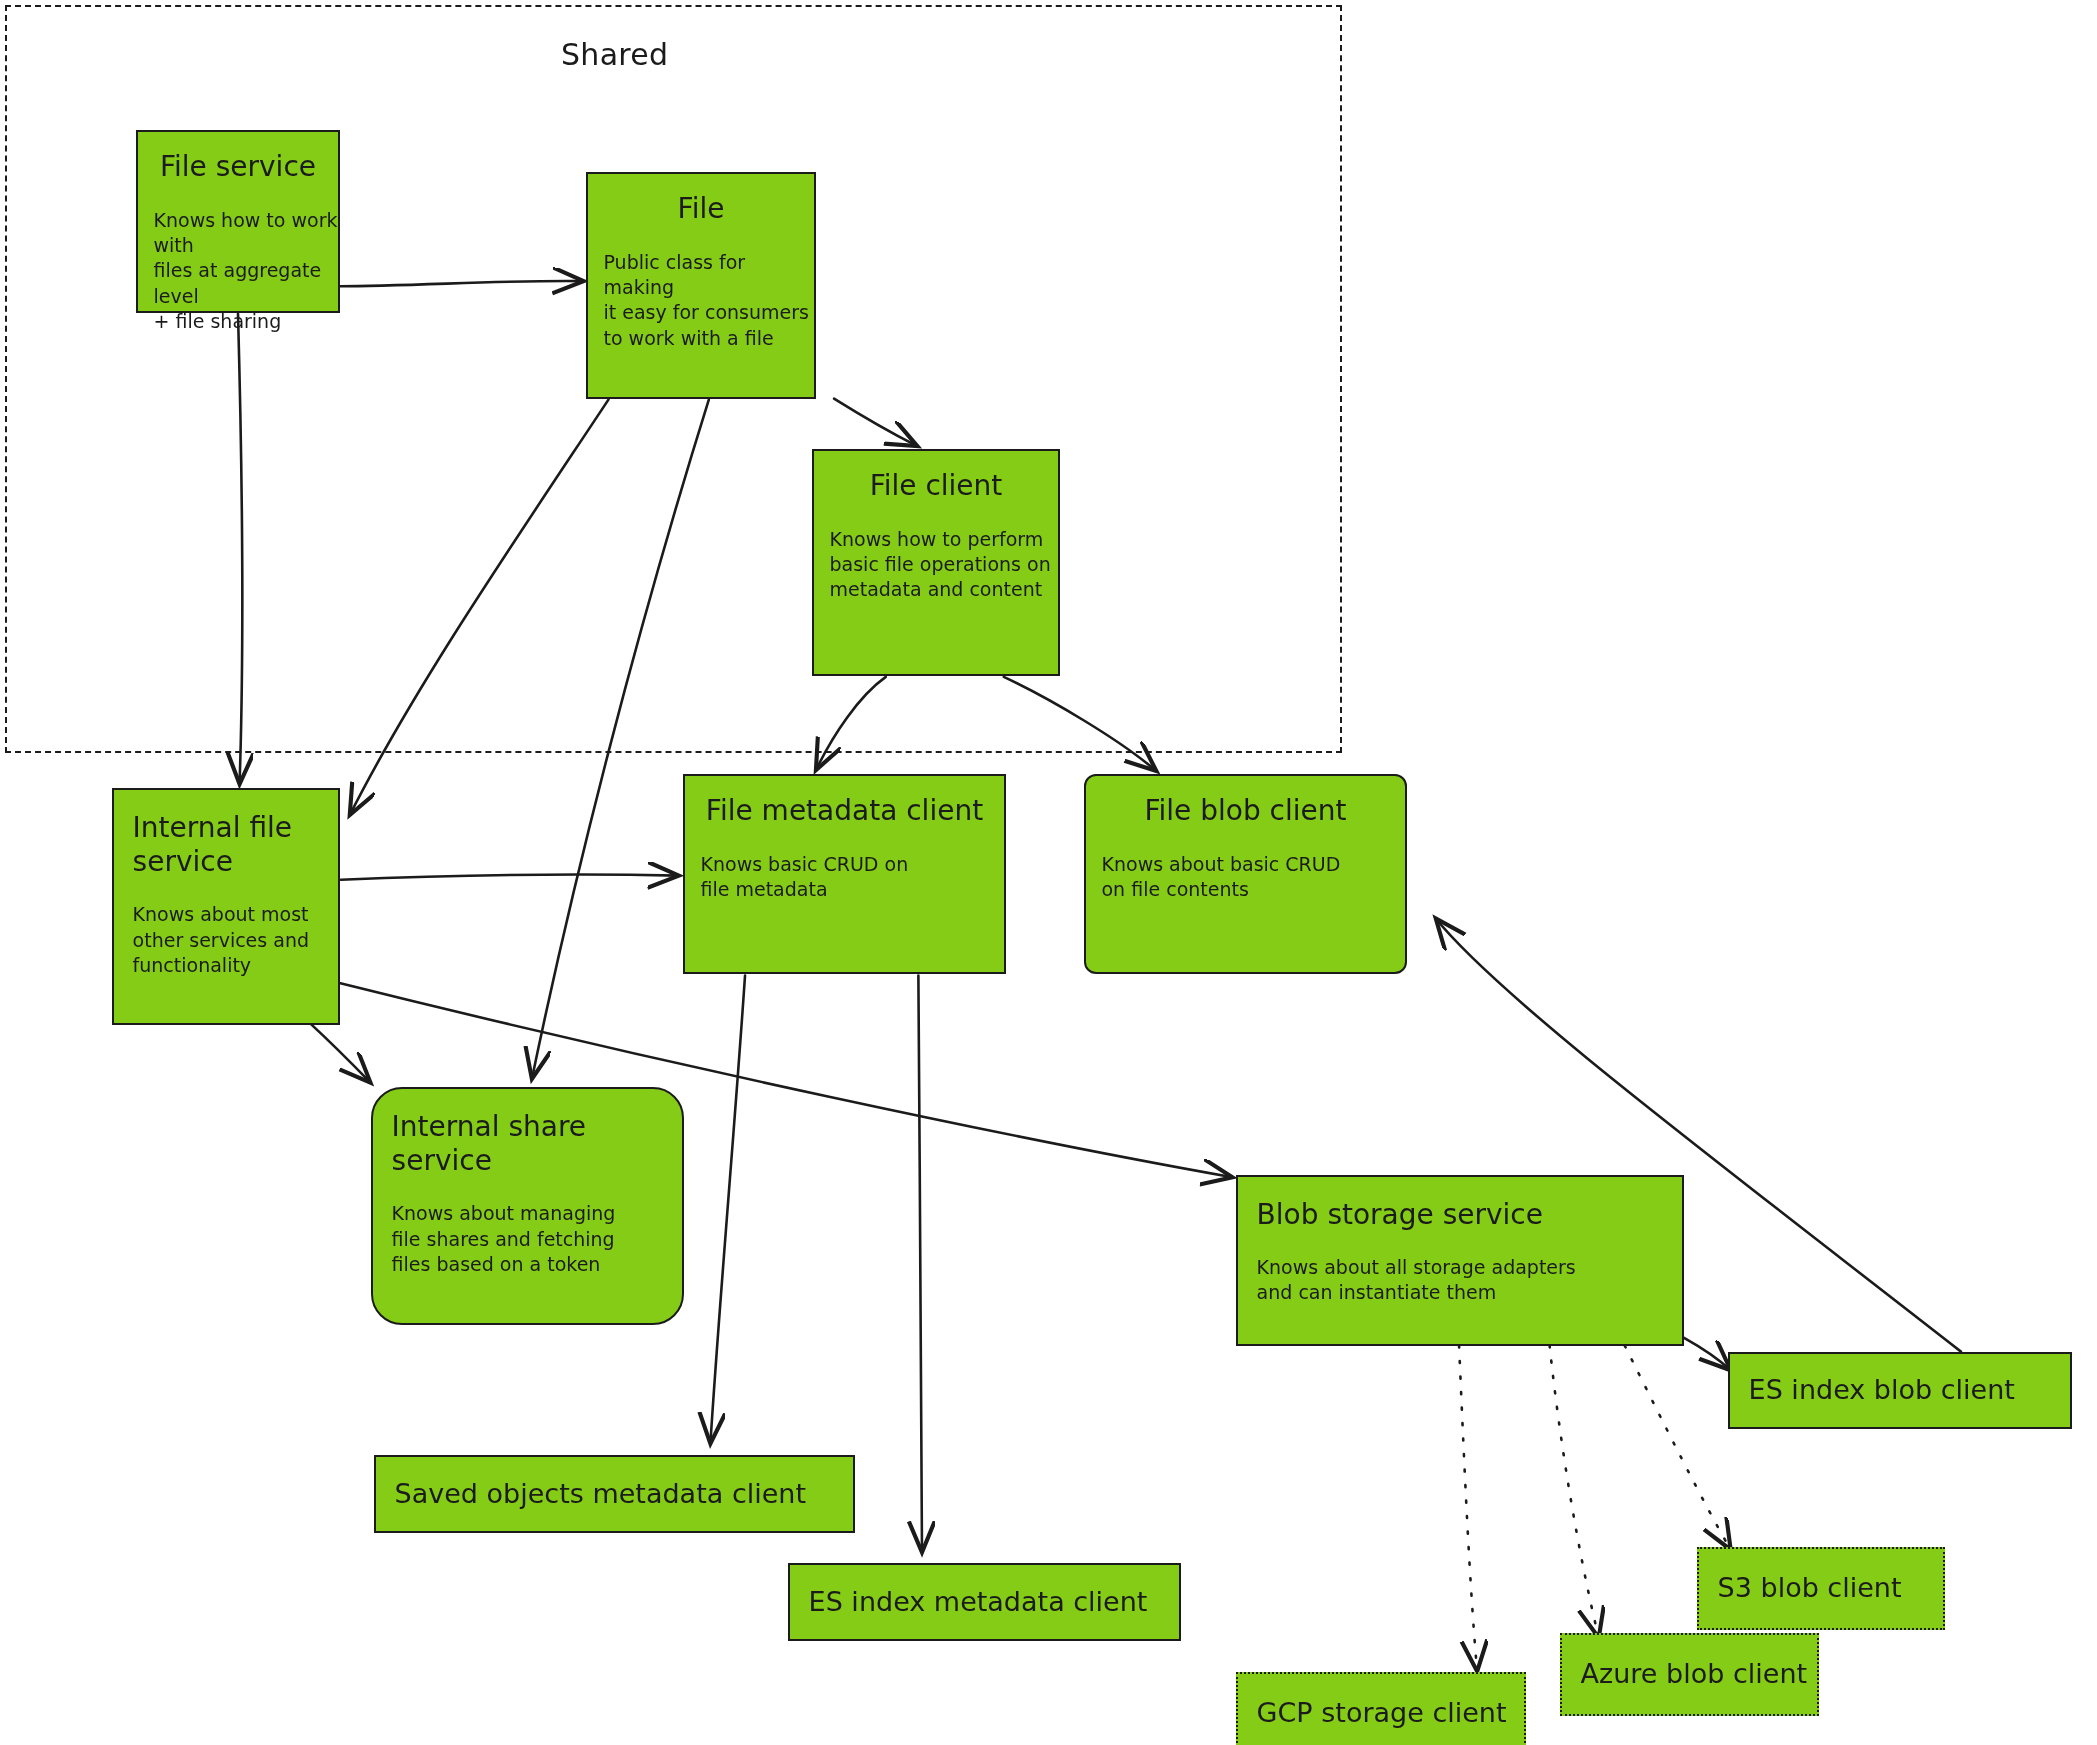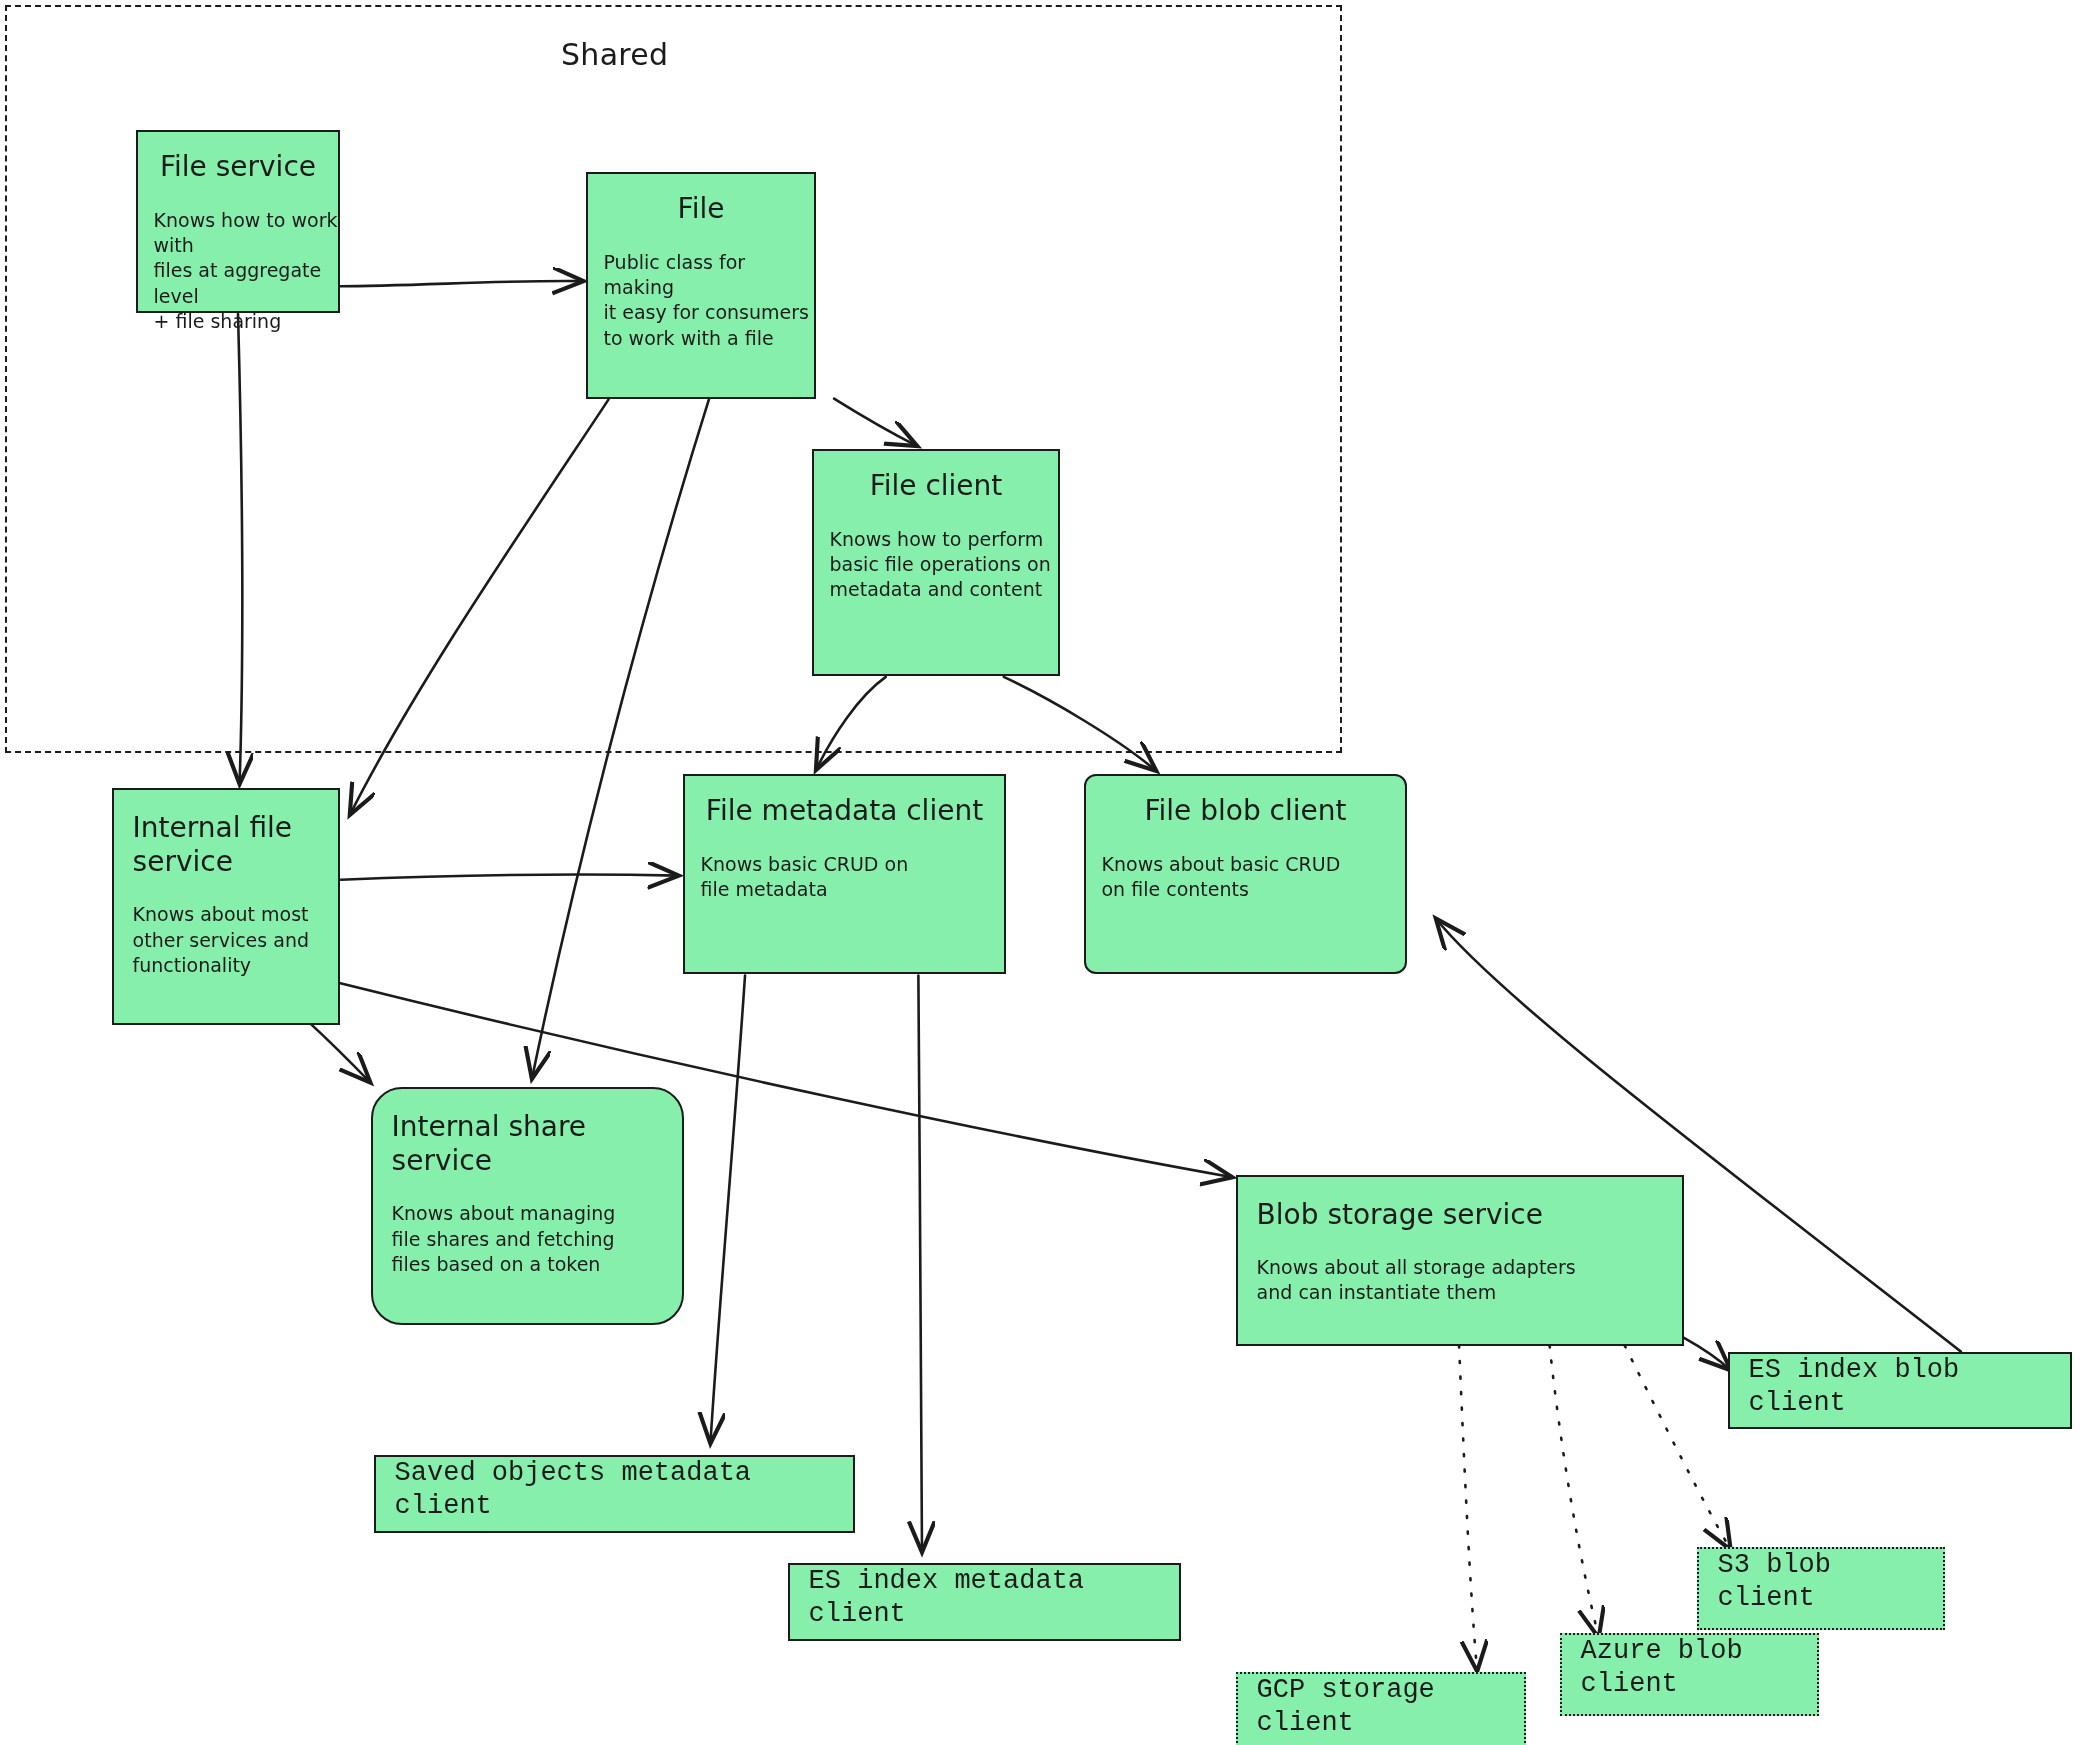--- a/index.html
+++ b/index.html
@@ -9,39 +9,39 @@
   svg#edges{position:absolute;left:0;top:0;width:2097px;height:1745px;pointer-events:none;}
 
   .group-shared{
     position:absolute;border:2.6px dashed #1b1b1b;background:transparent;
   }
   .group-label{
     position:absolute;font-size:30px;letter-spacing:0.3px;color:#1b1b1b;white-space:nowrap;
   }
 
   .node{
-    position:absolute;background:#86efac;box-sizing:border-box;
+    position:absolute;background:#84cc16;box-sizing:border-box;
     border:2.1px solid #1b1b1b;
     padding:0;
   }
   .node.dotted{border:2.6px dotted #1b1b1b;}
   .node .title{
     font-size:28px;line-height:1.22;color:#1b1b1b;white-space:pre-line;
   }
   .node .desc{
     font-size:19px;line-height:1.33;color:#1b1b1b;white-space:pre-line;
   }
   
   .node.card .title{text-align:center;margin:17.6px 9.3px 0 9.3px;}
   .node.card .desc{text-align:left;margin:24px 0 0 15.5px;}
   
   .node.card.lefttitle .title{text-align:left;margin:21px 0 0 18.6px;}
   .node.card.lefttitle .desc{text-align:left;margin:23px 0 0 18.6px;}
   
-  .node.plain{display:flex;justify-content:center;font-family:Liberation Mono, monospace;}
+  .node.plain{display:flex;align-items:center;justify-content:center;}
   .node.plain .title{text-align:center;margin:0 7.2px;font-size:27px;}
   .node.plain.leftlabel{justify-content:flex-start;}
   .node.plain.leftlabel .title{margin-left:18.6px;text-align:left;}
 </style>
 </head>
 <body>
 
 <div id="stage">
 
   <div class="group-shared" style="left:5.2px;top:5.2px;width:1333px;height:744px;"></div>

